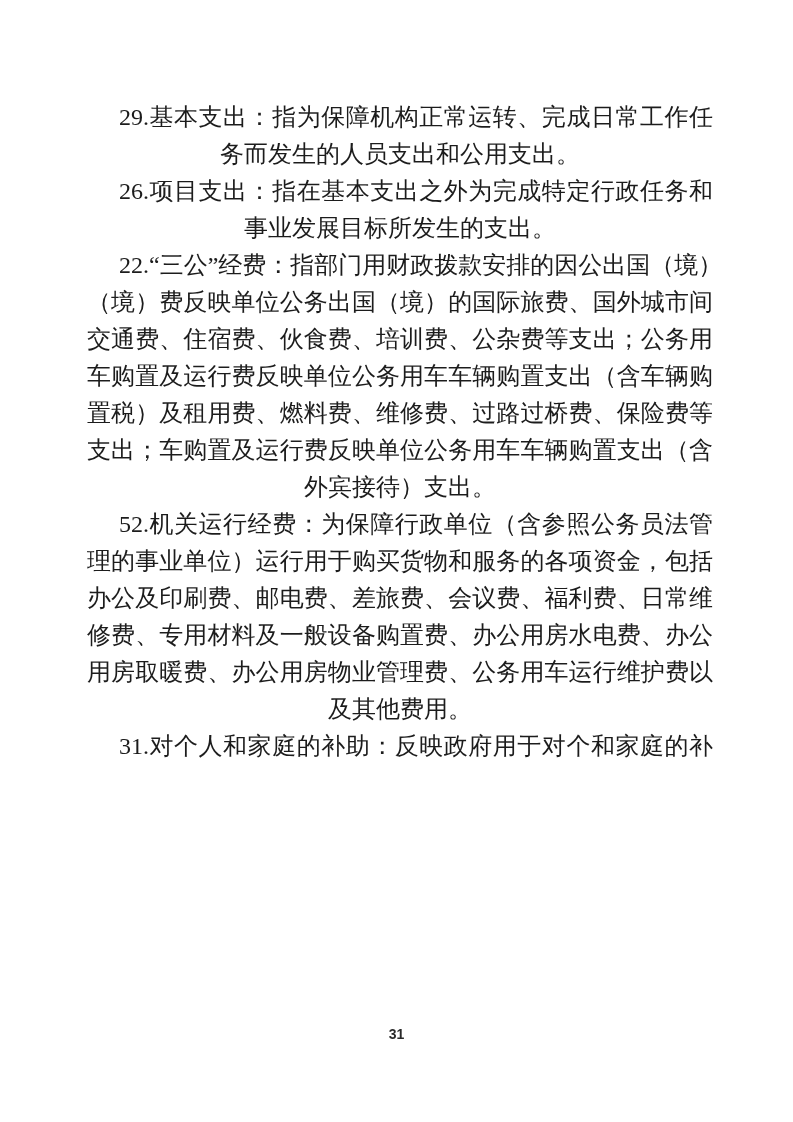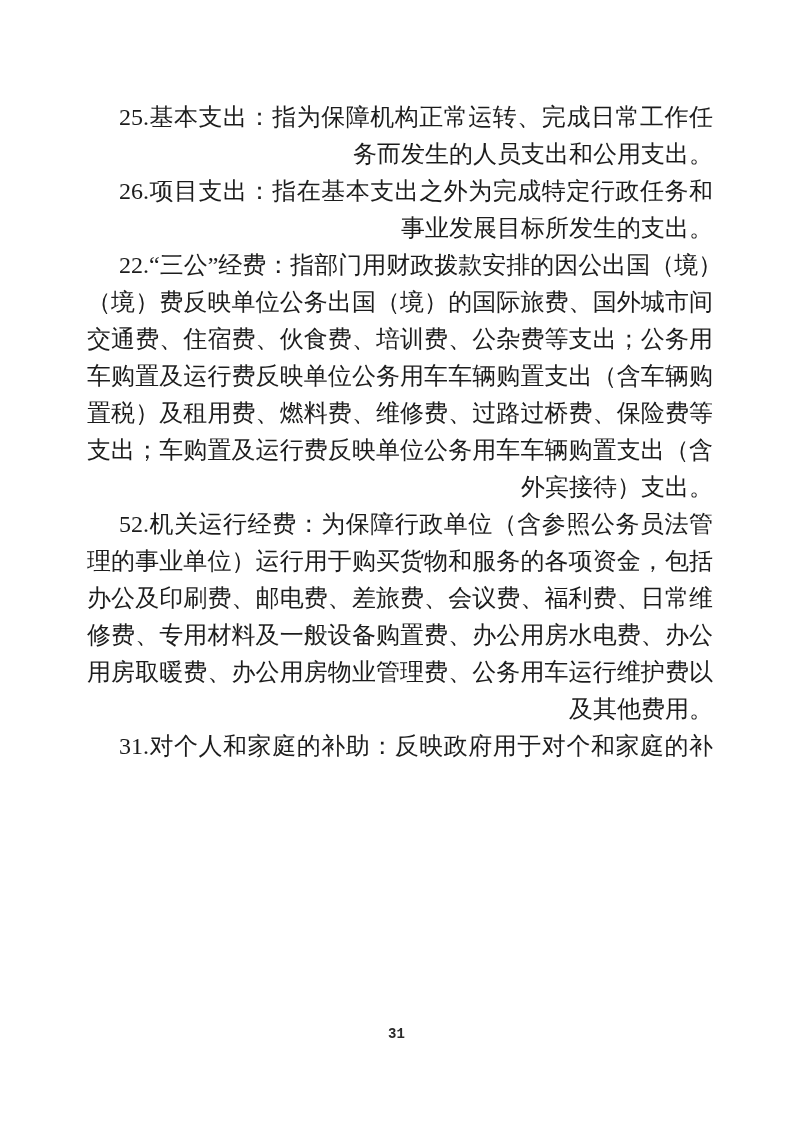--- a/index.html
+++ b/index.html
@@ -24,50 +24,50 @@
     font-size: 24px;
     line-height: 37px;
   }
   .para {
     margin: 0;
     padding: 0;
   }
   .ln {
     height: 37px;
     white-space: nowrap;
-    text-align: right;
+    text-align: center;
   }
   .ln.stretch {
     text-align: justify;
     text-align-last: justify;
   }
   .ln.first {
     text-indent: 32px;
   }
   .pagenum {
     position: absolute;
     top: 1025px;
     left: 0;
     width: 100%;
     text-align: center;
-    font-family: Liberation Mono, monospace;
+    font-family: Liberation Sans, sans-serif;
     font-weight: bold;
     font-size: 14px;
     line-height: 18px;
     color: #2a2a2a;
   }
 </style>
 </head>
 <body>
 
 <div class="page">
   <div class="textblock">
 
     <div class="para">
-      <div class="ln first stretch">25.基本支出：指为保障机构正常运转、完成日常工作任</div>
+      <div class="ln first stretch">29.基本支出：指为保障机构正常运转、完成日常工作任</div>
       <div class="ln">务而发生的人员支出和公用支出。</div>
     </div>
 
     <div class="para">
       <div class="ln first stretch">26.项目支出：指在基本支出之外为完成特定行政任务和</div>
       <div class="ln">事业发展目标所发生的支出。</div>
     </div>
 
     <div class="para">
       <div class="ln first">22.“三公”经费：指部门用财政拨款安排的因公出国（境）</div>

